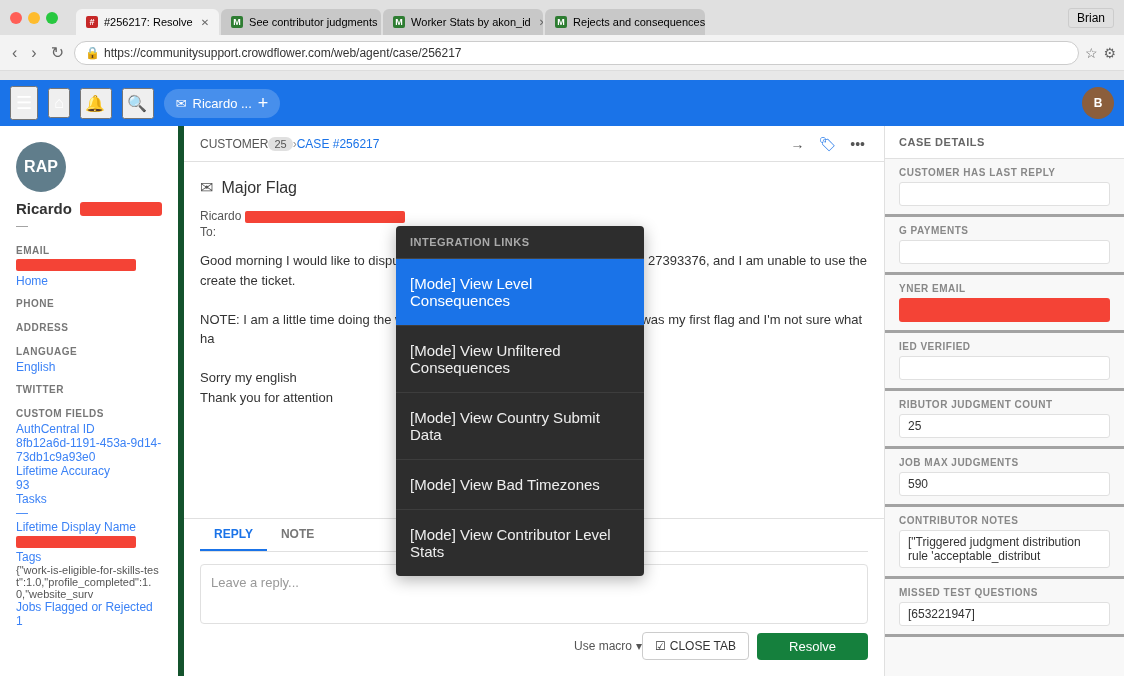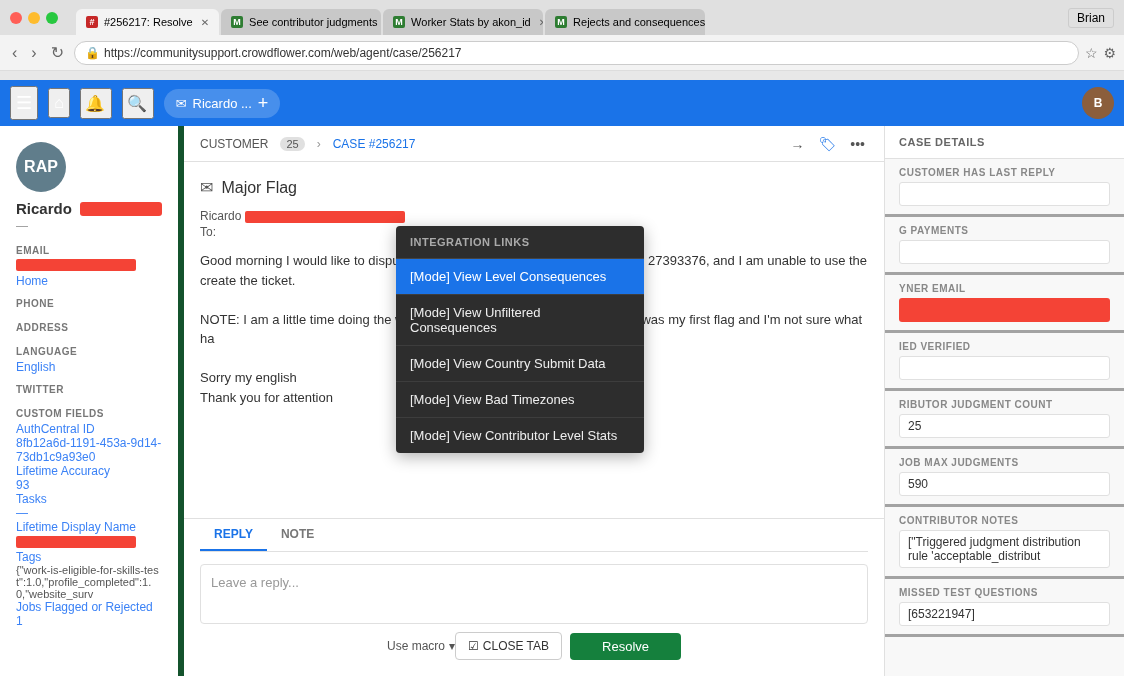--- a/index.html
+++ b/index.html
@@ -53,21 +53,21 @@
     .sidebar-section { margin-bottom: 10px; }
     .sidebar-label { font-size: 10px; font-weight: 700; color: #777; text-transform: uppercase; letter-spacing: 0.5px; margin-bottom: 3px; }
     .sidebar-value { font-size: 12px; color: #3b82f6; }
     .sidebar-redacted-lg { background: #f44336; border-radius: 2px; height: 12px; width: 120px; display: inline-block; }
     .tags-value { font-size: 11px; color: #555; word-break: break-all; }
 
     
     .content-area { flex: 1; display: flex; flex-direction: column; overflow: hidden; position: relative; }
 
     
-    .breadcrumb { background: white; height: 36px; display: flex; align-items: center; padding: 0 16px; gap: 12px; border-bottom: 1px solid #e0e0e0; font-size: 12px; color: #555; }
+    .breadcrumb { background: white; height: 36px; display: flex; align-items: center; padding: 0 16px; gap: 0; border-bottom: 1px solid #e0e0e0; font-size: 12px; color: #555; }
     .breadcrumb-link { color: #555; cursor: pointer; }
     .breadcrumb-badge { background: #e0e0e0; border-radius: 10px; padding: 1px 6px; font-size: 11px; }
     .breadcrumb-arrow { color: #999; }
     .breadcrumb-current { color: #1a73e8; font-weight: 500; }
     .breadcrumb-actions { margin-left: auto; display: flex; gap: 8px; align-items: center; }
     .breadcrumb-btn { background: none; border: none; cursor: pointer; color: #555; font-size: 14px; padding: 3px; }
     .breadcrumb-btn.active { color: #1a73e8; }
 
     
     .email-section { flex: 1; overflow-y: auto; padding: 16px; background: white; position: relative; }
@@ -78,37 +78,37 @@
     .email-from { display: flex; align-items: center; gap: 4px; }
     .email-from-redacted { background: #f44336; border-radius: 2px; height: 12px; width: 160px; display: inline-block; vertical-align: middle; }
     .email-body { font-size: 13px; color: #333; line-height: 1.5; margin-top: 12px; }
 
     
     .reply-section { border-top: 1px solid #e0e0e0; background: white; padding: 0 16px 16px; }
     .reply-tabs { display: flex; gap: 0; border-bottom: 1px solid #e0e0e0; margin-bottom: 12px; }
     .reply-tab { padding: 8px 14px; font-size: 12px; font-weight: 600; color: #777; cursor: pointer; border-bottom: 2px solid transparent; }
     .reply-tab.active { color: #1a73e8; border-bottom-color: #1a73e8; }
     .reply-input { border: 1px solid #e0e0e0; border-radius: 4px; padding: 10px; font-size: 13px; color: #999; min-height: 60px; cursor: text; }
-    .reply-footer { display: flex; align-items: center; justify-content: center; margin-top: 8px; }
+    .reply-footer { display: flex; align-items: center; justify-content: flex-end; margin-top: 8px; }
     .macro-btn { background: none; border: none; color: #555; font-size: 12px; cursor: pointer; display: flex; align-items: center; gap: 4px; }
     .close-tab-area { display: flex; align-items: center; gap: 8px; }
     .close-tab-btn { background: white; border: 1px solid #ccc; border-radius: 4px; padding: 6px 12px; font-size: 12px; cursor: pointer; display: flex; align-items: center; gap: 4px; color: #333; }
     .resolve-btn { background: #15803d; color: white; border: none; border-radius: 4px; padding: 6px 32px; font-size: 13px; font-weight: 500; cursor: pointer; }
 
     
     .right-panel { width: 240px; background: #f8f8f8; border-left: 1px solid #e0e0e0; overflow-y: auto; flex-shrink: 0; }
     .right-panel-header { padding: 10px 14px; font-size: 11px; font-weight: 700; color: #666; text-transform: uppercase; letter-spacing: 0.5px; border-bottom: 1px solid #e0e0e0; background: white; }
     .detail-section { padding: 8px 14px; border-bottom: 3px solid #a3a3a3; }
     .detail-label { font-size: 10px; font-weight: 700; color: #888; text-transform: uppercase; letter-spacing: 0.5px; margin-bottom: 4px; }
     .detail-value { background: white; border: 1px solid #e0e0e0; border-radius: 3px; padding: 4px 8px; font-size: 12px; color: #333; min-height: 24px; }
 
     
     .dropdown-overlay { position: absolute; top: 100px; right: 240px; width: 248px; background: #2d2d2d; border-radius: 4px; box-shadow: 0 4px 16px rgba(0,0,0,0.3); z-index: 100; overflow: hidden; }
     .dropdown-header { padding: 10px 14px; font-size: 11px; font-weight: 700; color: #aaa; text-transform: uppercase; letter-spacing: 0.5px; border-bottom: 1px solid #444; }
-    .dropdown-item { padding: 10px 14px; font-size: 13px; color: #eee; cursor: pointer; border-bottom: 1px solid #3d3d3d; }
+    .dropdown-item { padding: 16px 14px; font-size: 15px; color: #eee; cursor: pointer; border-bottom: 1px solid #3d3d3d; }
     .dropdown-item.selected { background: #1a73e8; color: white; }
     .dropdown-item:last-child { border-bottom: none; }
 
     
     .content-wrapper { display: flex; flex: 1; overflow: hidden; position: relative; }
   </style>
 </head>
 <body>
 
 <div class="browser-chrome">

